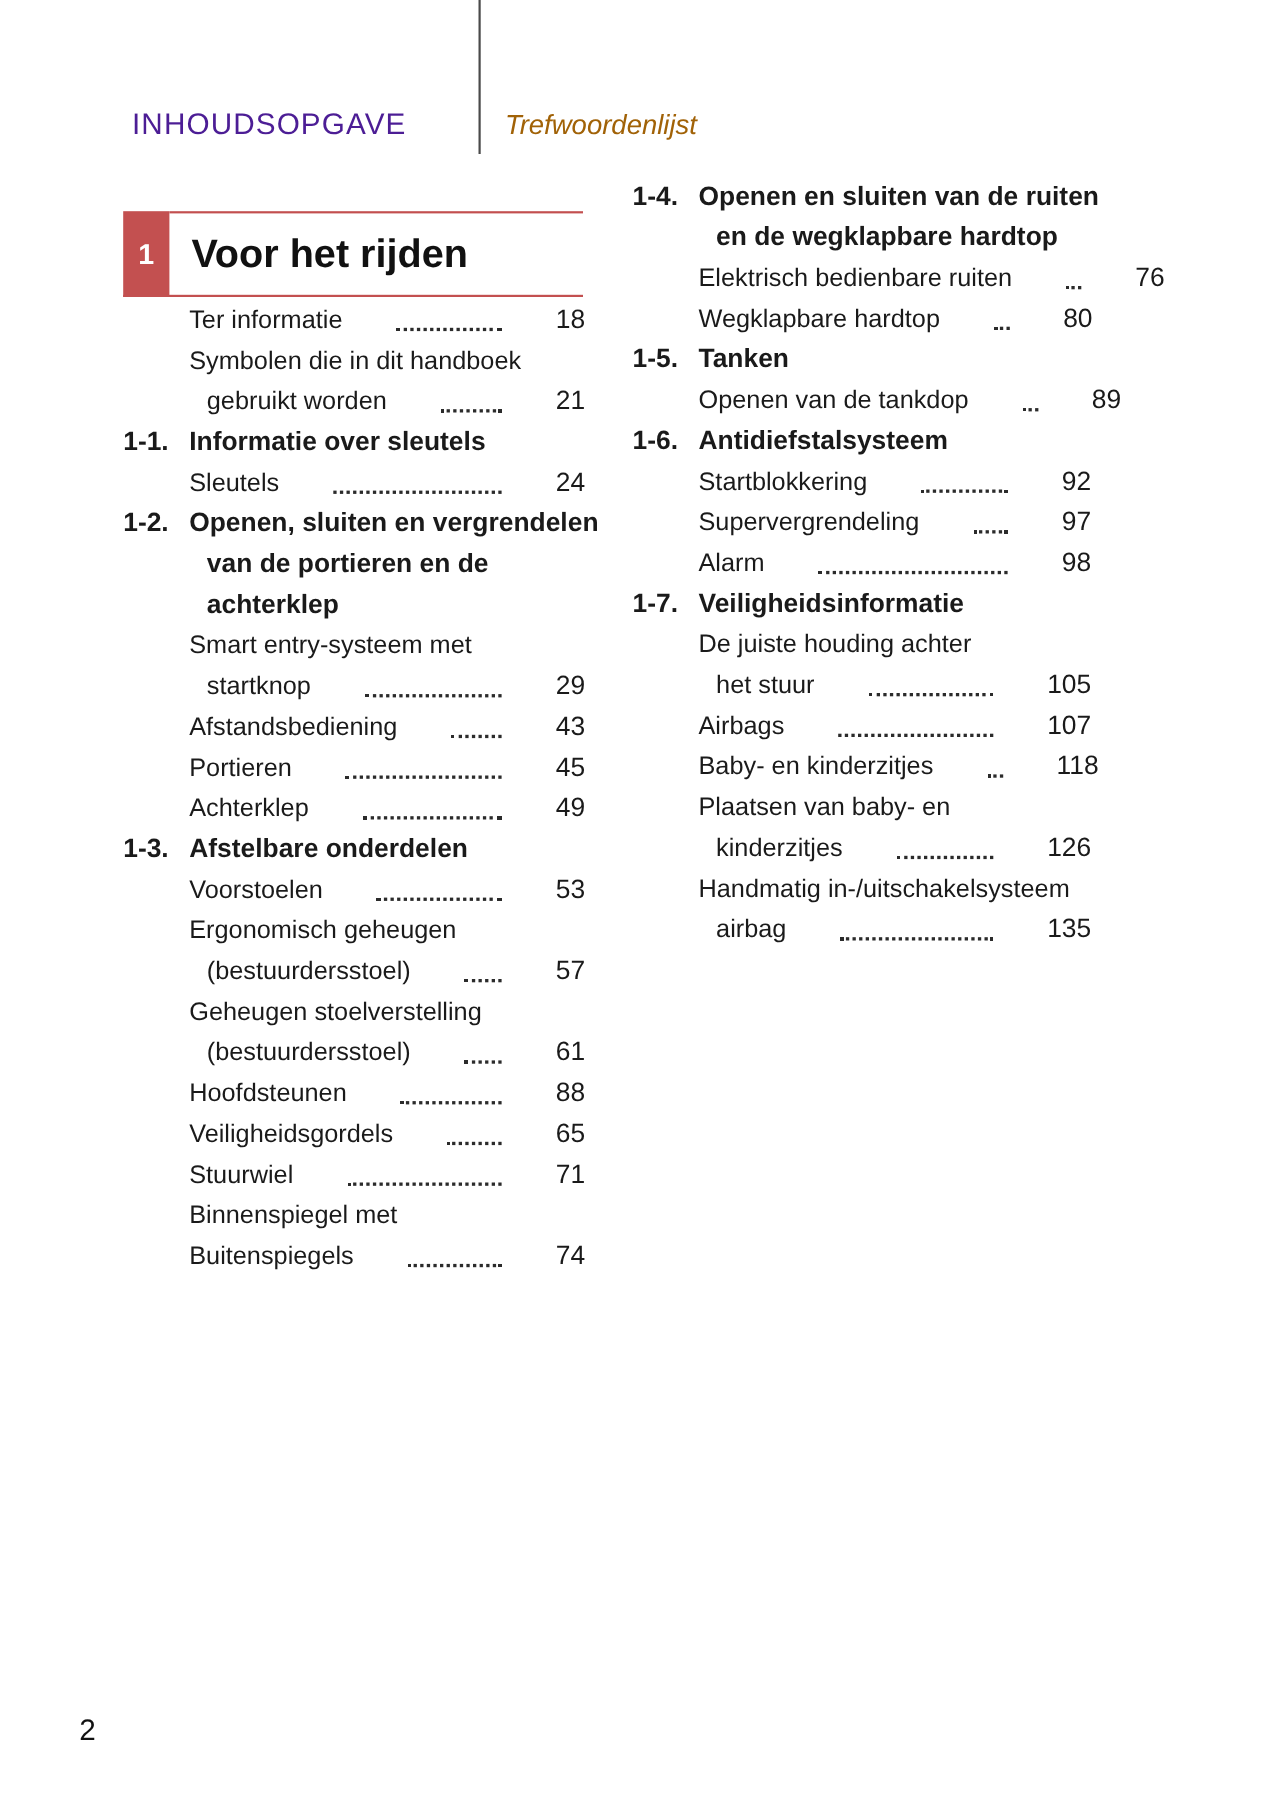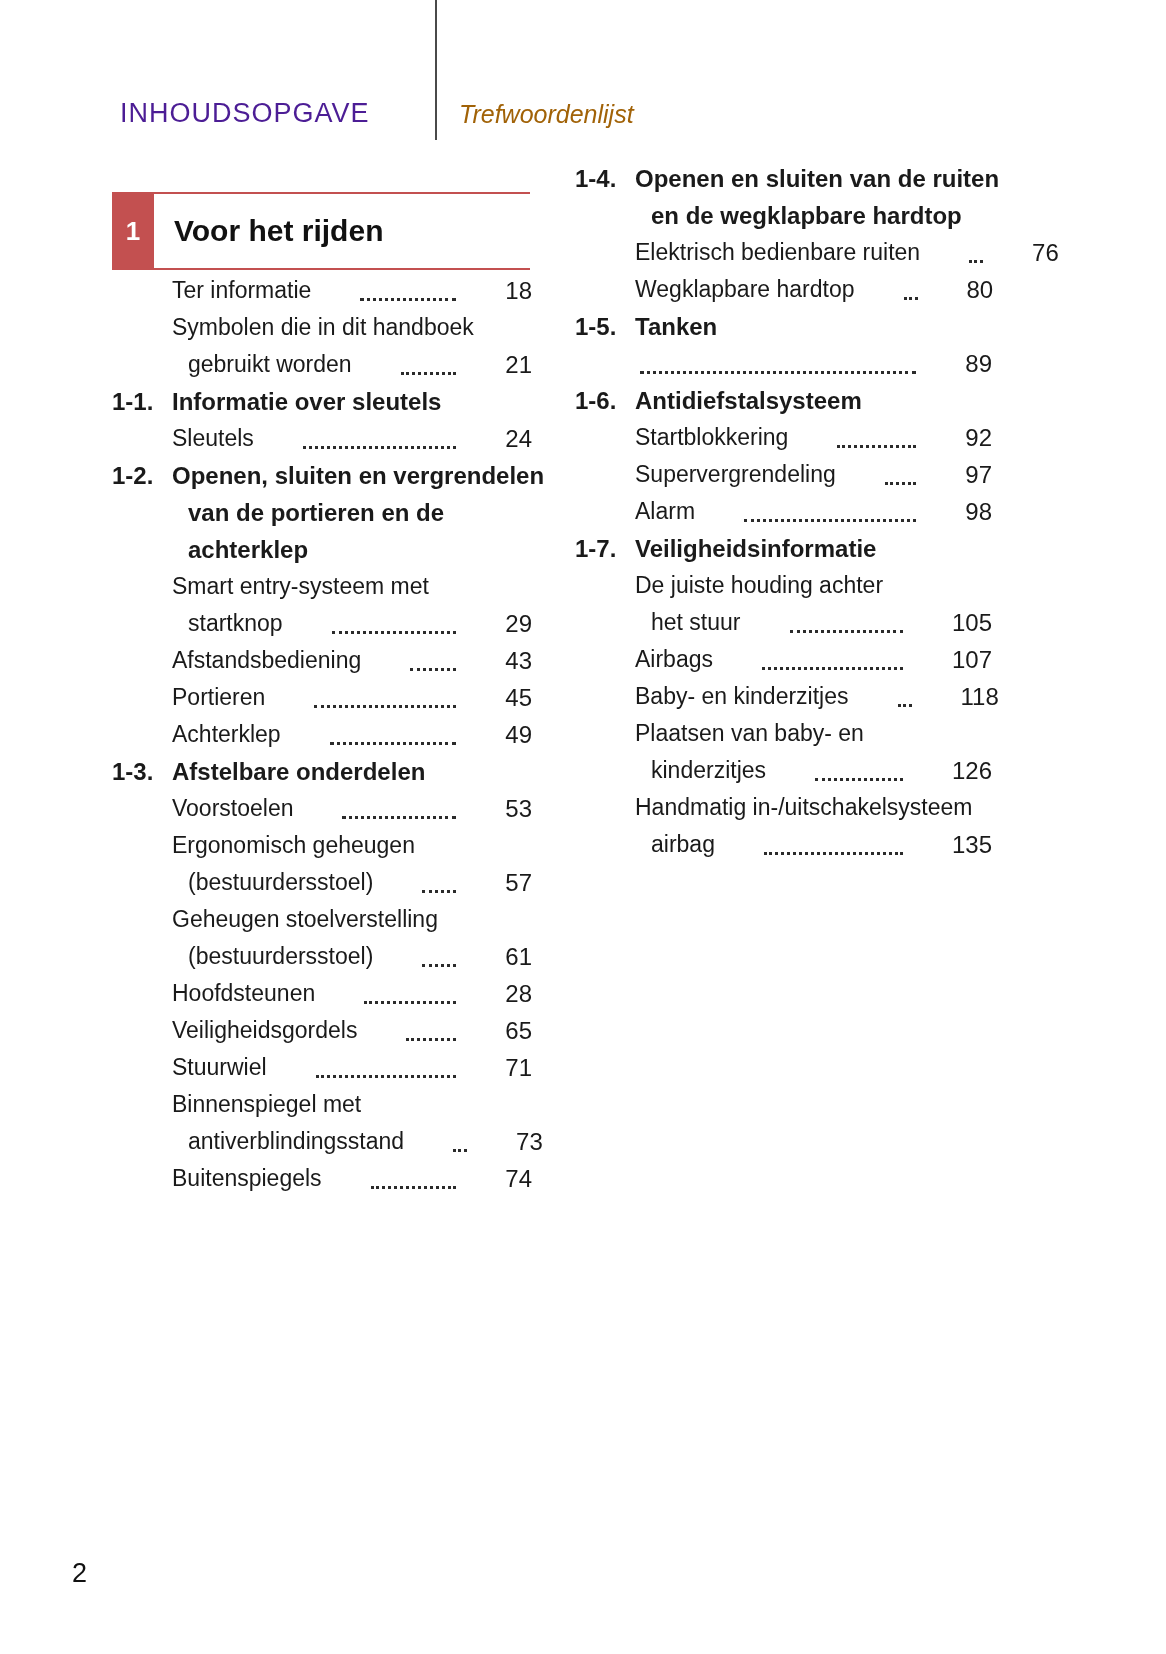--- a/index.html
+++ b/index.html
@@ -29,21 +29,21 @@
   .chapter .topline {
     position:absolute; left:42px; right:0; top:0; height:2px; background:#c35050;
   }
   .chapter .numbox {
     position:absolute; left:0; top:0; width:42px; height:78px; background:#c35050;
     display:flex; align-items:center; justify-content:center;
   }
   .chapter .numbox span { color:#ffffff; font-size:26px; font-weight:bold; }
   .chapter .title {
     position:absolute; left:62px; top:0; height:78px; display:flex; align-items:center;
-    font-size:30px; font-weight:bold; color:#111;
+    font-size:36px; font-weight:bold; color:#111;
   }
   
   .col { position:absolute; }
   .col-left  { left:112px; top:272px; width:420px; }
   .col-right { left:575px; top:160px; width:417px; }
   .toc-section { }
   .toc-section:first-child { margin-top:0; }
   .sec-row { display:flex; }
   .sec-num {
     width:60px; flex:0 0 60px; font-weight:bold; font-size:24px; line-height:37px;
@@ -190,44 +190,39 @@
             <div class="entry-line cont haspage">
               <span class="lbl">(bestuurdersstoel)</span>
               <span class="leader"></span>
               <span class="pg">61</span>
             </div>
           </div>
           <div class="entry">
             <div class="entry-line haspage">
               <span class="lbl">Hoofdsteunen</span>
               <span class="leader"></span>
-              <span class="pg">28</span>
+              <span class="pg">88</span>
             </div>
           </div>
           <div class="entry">
             <div class="entry-line haspage">
               <span class="lbl">Veiligheidsgordels</span>
               <span class="leader"></span>
               <span class="pg">65</span>
             </div>
           </div>
           <div class="entry">
             <div class="entry-line haspage">
               <span class="lbl">Stuurwiel</span>
               <span class="leader"></span>
               <span class="pg">71</span>
             </div>
           </div>
           <div class="entry">
             <div class="entry-line">Binnenspiegel met</div>
-            <div class="entry-line cont haspage">
-              <span class="lbl">antiverblindingsstand</span>
-              <span class="leader"></span>
-              <span class="pg">73</span>
-            </div>
           </div>
           <div class="entry">
             <div class="entry-line haspage">
               <span class="lbl">Buitenspiegels</span>
               <span class="leader"></span>
               <span class="pg">74</span>
             </div>
           </div>
         </div>
       </div>
@@ -261,20 +256,21 @@
       <div class="toc-section">
         <div class="sec-row">
           <span class="sec-num">1-5.</span>
           <div class="sec-title">
             <div class="tline">Tanken</div>
           </div>
         </div>
         <div class="entries">
           <div class="entry">
             <div class="entry-line haspage">
+              <span class="lbl">Openen van de tankdop</span>
               <span class="leader"></span>
               <span class="pg">89</span>
             </div>
           </div>
         </div>
       </div>
       <div class="toc-section">
         <div class="sec-row">
           <span class="sec-num">1-6.</span>
           <div class="sec-title">

